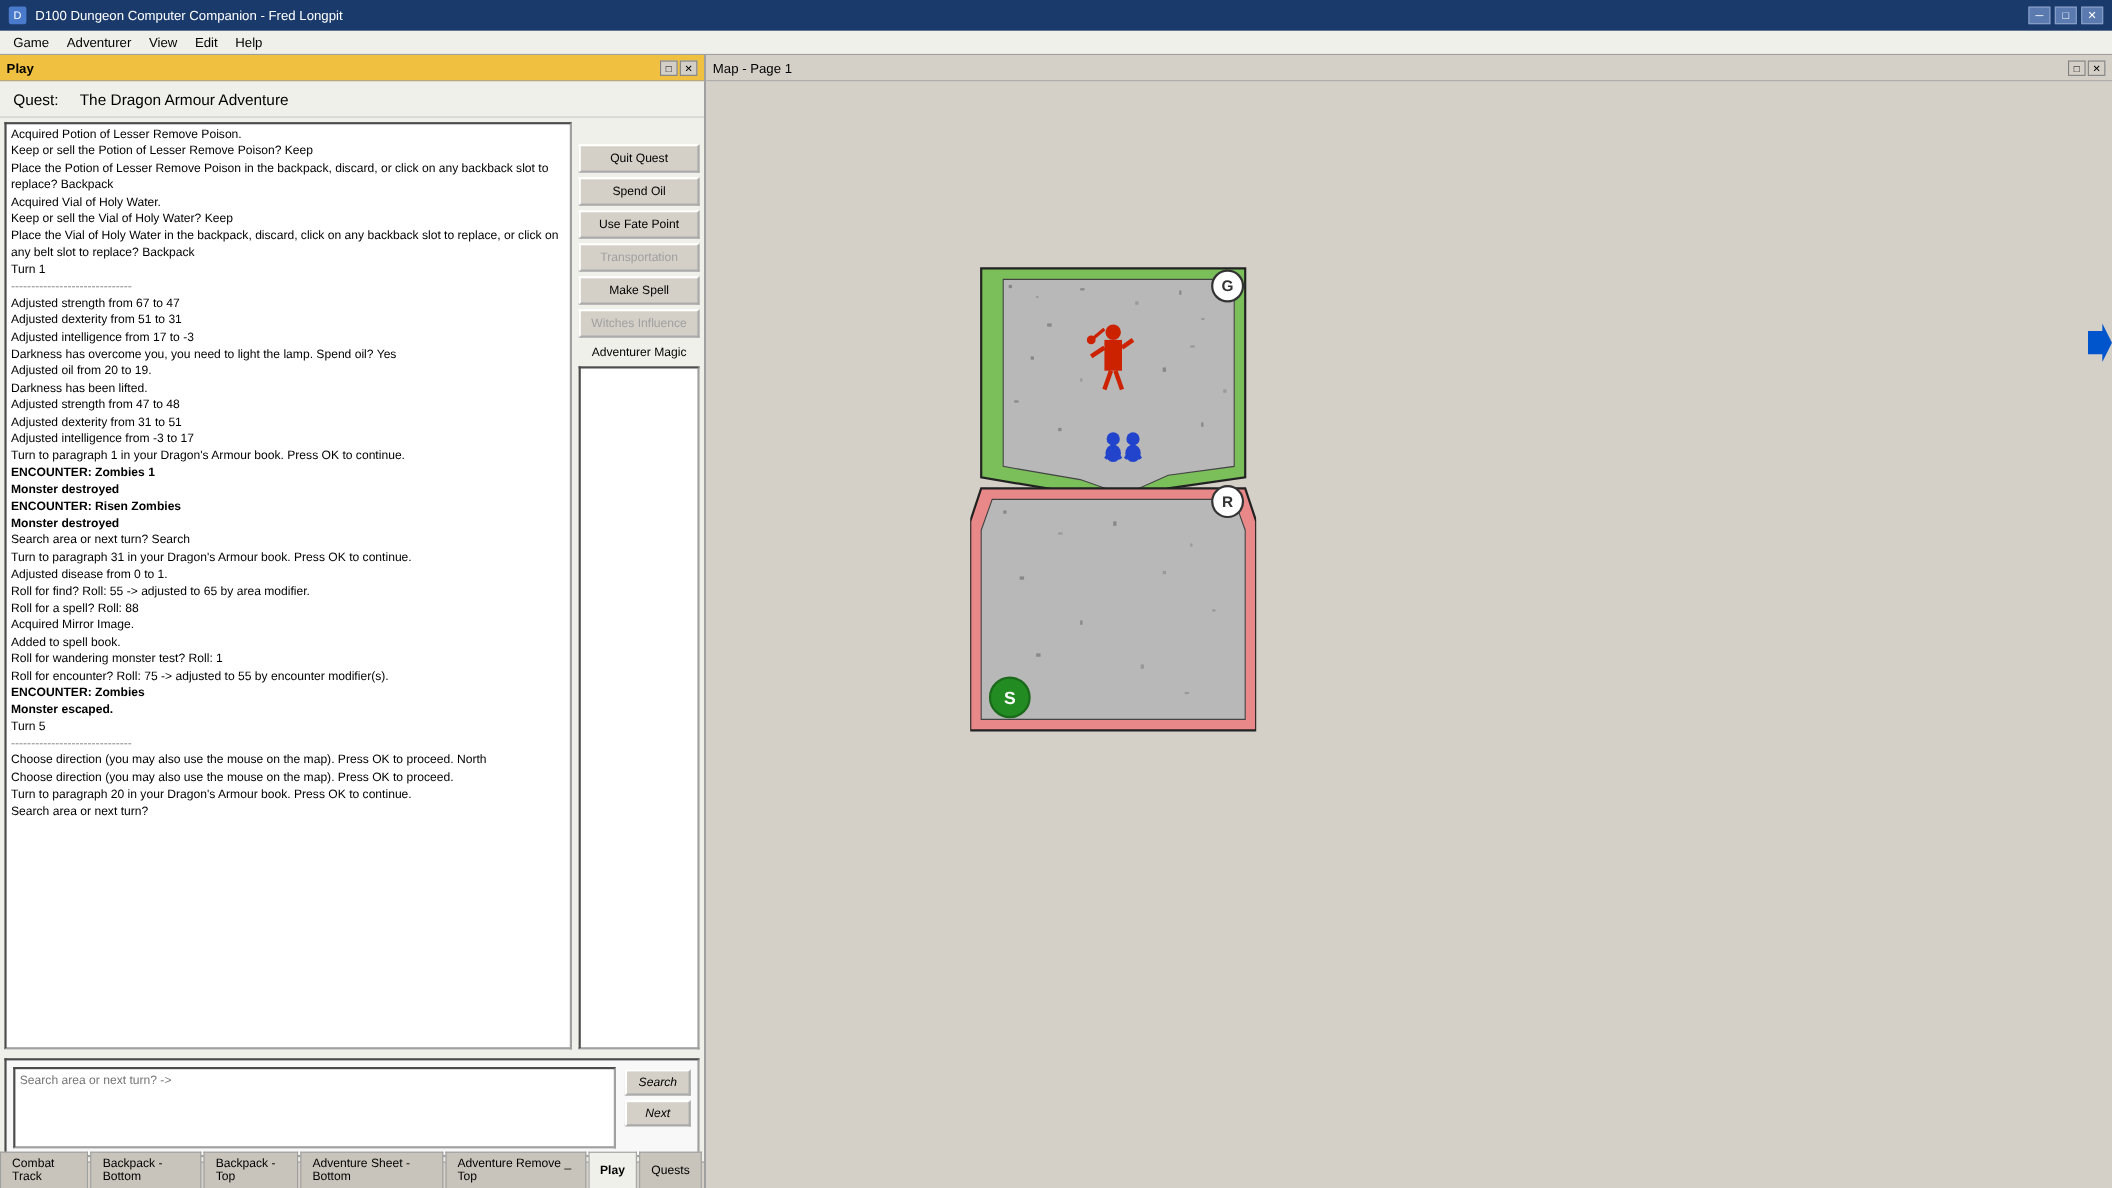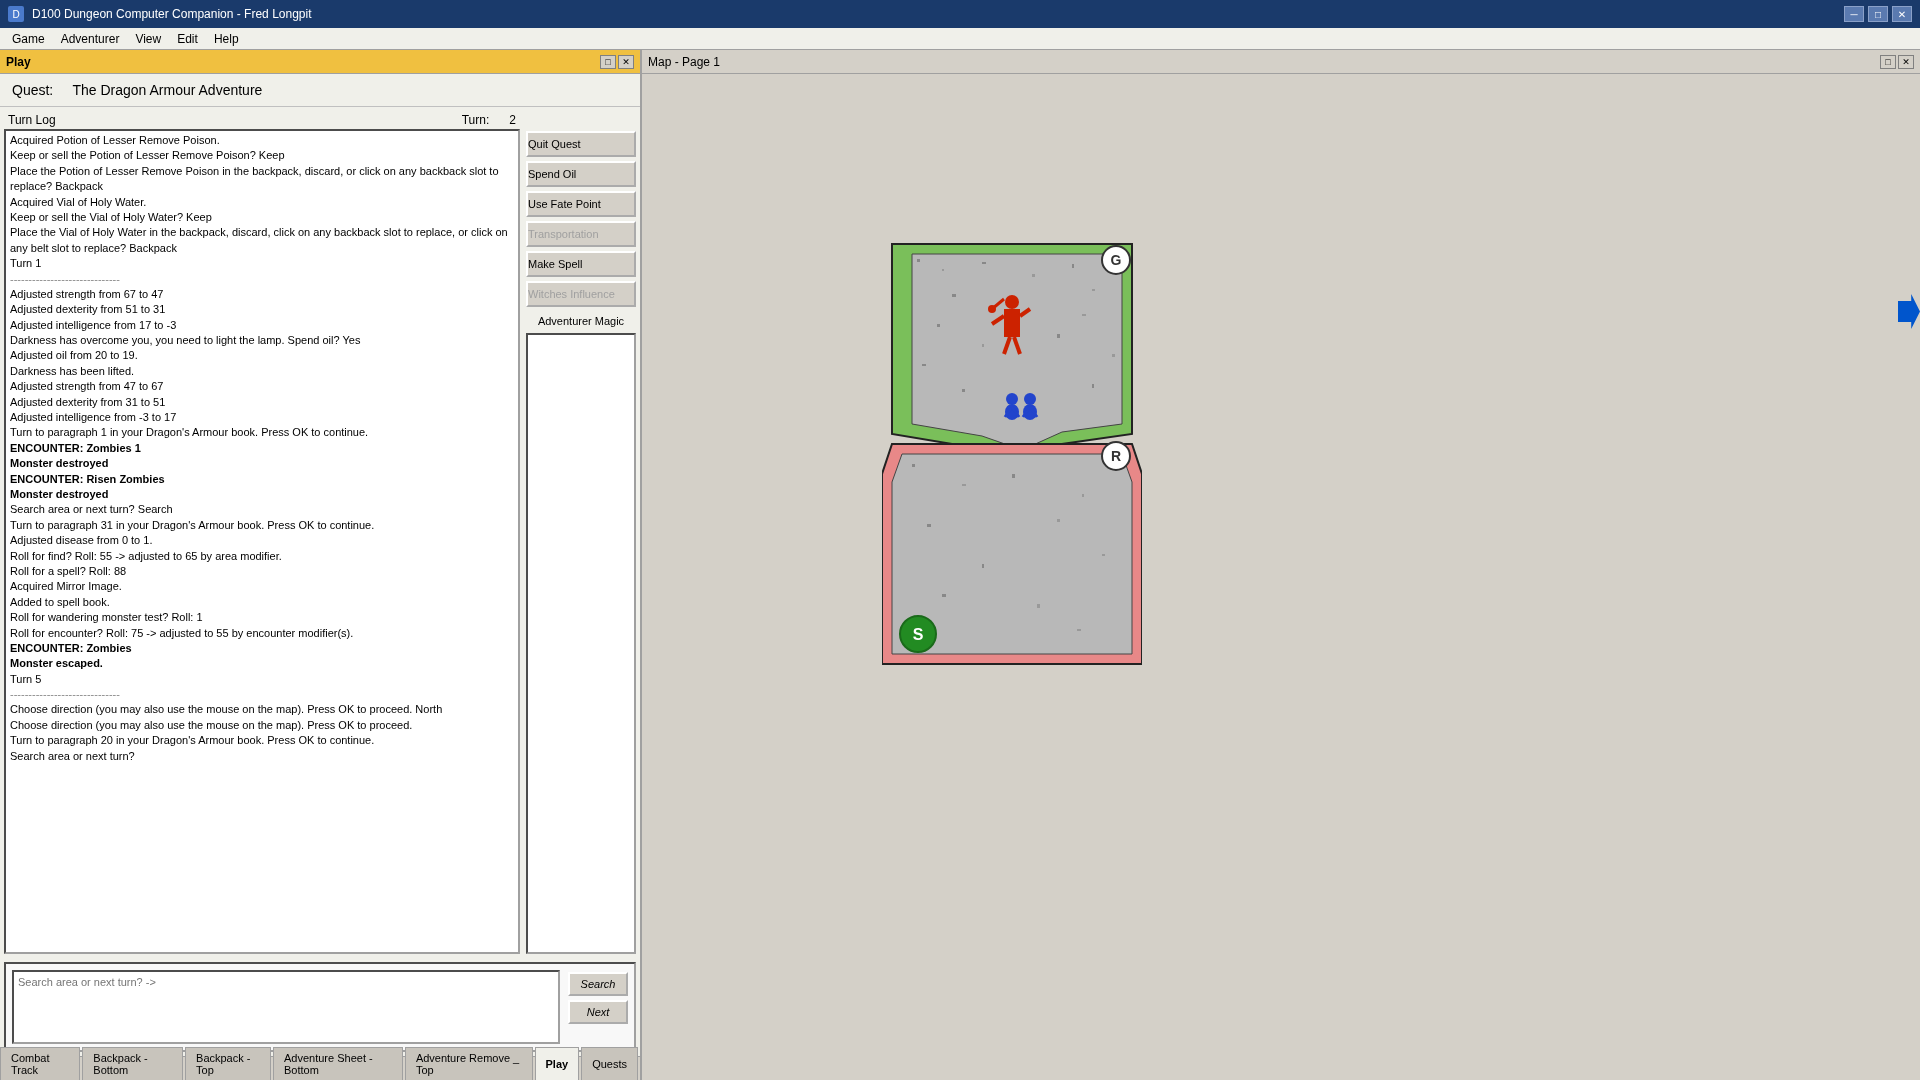--- a/index.html
+++ b/index.html
@@ -162,21 +162,21 @@
       gap: 4px;
       padding-top: 20px;
     }
     .action-btn {
       width: 100%;
       height: 26px;
       background: #d4d0c8;
       border: 2px outset #ffffff;
       font-size: 11px;
       cursor: pointer;
-      text-align: left;
+      text-align: center;
     }
     .action-btn:disabled, .action-btn.disabled {
       color: #a0a0a0;
       cursor: default;
     }
 
     .adventurer-magic-label {
       font-size: 11px;
       text-align: center;
       margin-top: 4px;
@@ -322,44 +322,36 @@
     <div class="quest-header">
       <span class="quest-label">Quest:</span>
       &nbsp;&nbsp;&nbsp;
       <span class="quest-name">The Dragon Armour Adventure</span>
     </div>
 
     <div class="play-content">
       <div class="turn-section">
 
         <div class="turn-log-area">
-          <div class="turn-log-header">
-            <span>Turn Log</span>
-            <span>
-              <span>Turn:</span>
-              &nbsp;&nbsp;&nbsp;&nbsp;
-              <span>2</span>
-            </span>
-          </div>
           <div class="turn-log-scroll">
             <p>Acquired Potion of Lesser Remove Poison.</p>
             <p>Keep or sell the Potion of Lesser Remove Poison? Keep</p>
             <p>Place the Potion of Lesser Remove Poison in the backpack, discard, or click on any backback slot to replace? Backpack</p>
             <p>Acquired Vial of Holy Water.</p>
             <p>Keep or sell the Vial of Holy Water? Keep</p>
             <p>Place the Vial of Holy Water in the backpack, discard, click on any backback slot to replace, or click on any belt slot to replace? Backpack</p>
             <p>Turn 1</p>
             <p class="separator">------------------------------</p>
             <p>Adjusted strength from 67 to 47</p>
             <p>Adjusted dexterity from 51 to 31</p>
             <p>Adjusted intelligence from 17 to -3</p>
             <p>Darkness has overcome you, you need to light the lamp. Spend oil? Yes</p>
             <p>Adjusted oil from 20 to 19.</p>
             <p>Darkness has been lifted.</p>
-            <p>Adjusted strength from 47 to 67</p>
+            <p>Adjusted strength from 47 to 48</p>
             <p>Adjusted dexterity from 31 to 51</p>
             <p>Adjusted intelligence from -3 to 17</p>
             <p>Turn to paragraph 1 in your Dragon's Armour book. Press OK to continue.</p>
             <p class="bold">ENCOUNTER: Zombies 1</p>
             <p class="bold">Monster destroyed</p>
             <p class="bold">ENCOUNTER: Risen Zombies</p>
             <p class="bold">Monster destroyed</p>
             <p>Search area or next turn? Search</p>
             <p>Turn to paragraph 31 in your Dragon's Armour book. Press OK to continue.</p>
             <p>Adjusted disease from 0 to 1.</p>

